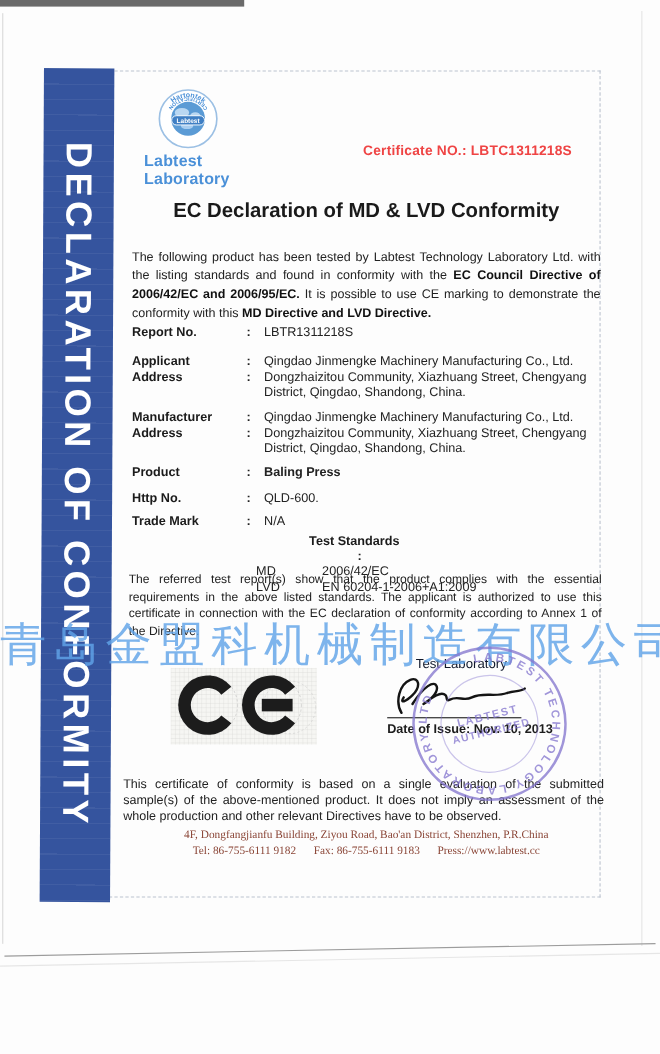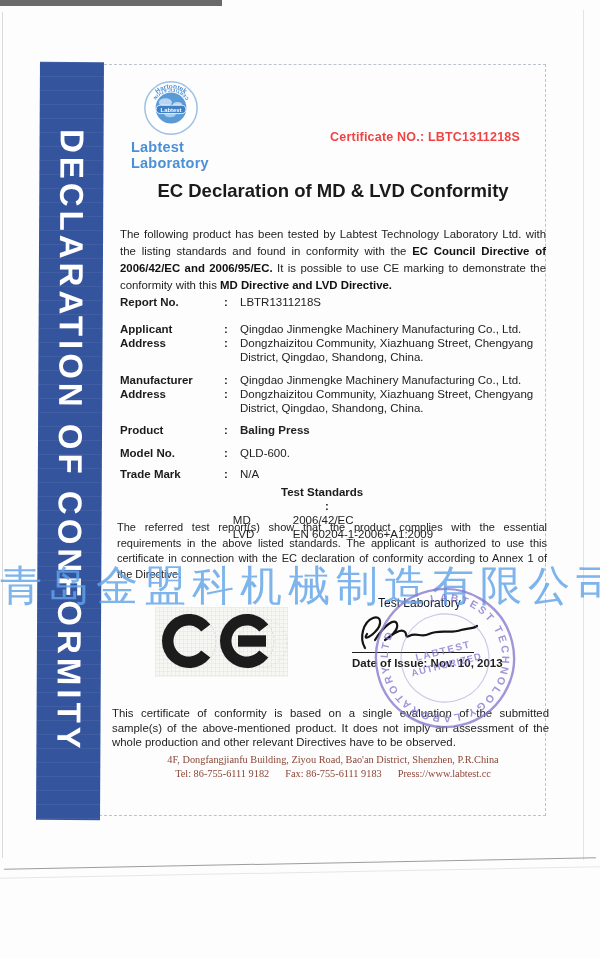--- a/index.html
+++ b/index.html
@@ -156,21 +156,21 @@
       <div class="fvalue">Dongzhaizitou Community, Xiazhuang Street, Chengyang District, Qingdao, Shandong, China.</div>
     </div>
 
     <div class="frow mb9">
       <div class="flabel">Product</div>
       <div class="fcolon">:</div>
       <div class="fvalue val-bold">Baling Press</div>
     </div>
 
     <div class="frow mb7">
-      <div class="flabel">Model No.</div>
+      <div class="flabel">Http No.</div>
       <div class="fcolon">:</div>
       <div class="fvalue">QLD-600.</div>
     </div>
 
     <div class="frow mb4">
       <div class="flabel">Trade Mark</div>
       <div class="fcolon">:</div>
       <div class="fvalue">N/A</div>
     </div>
 

